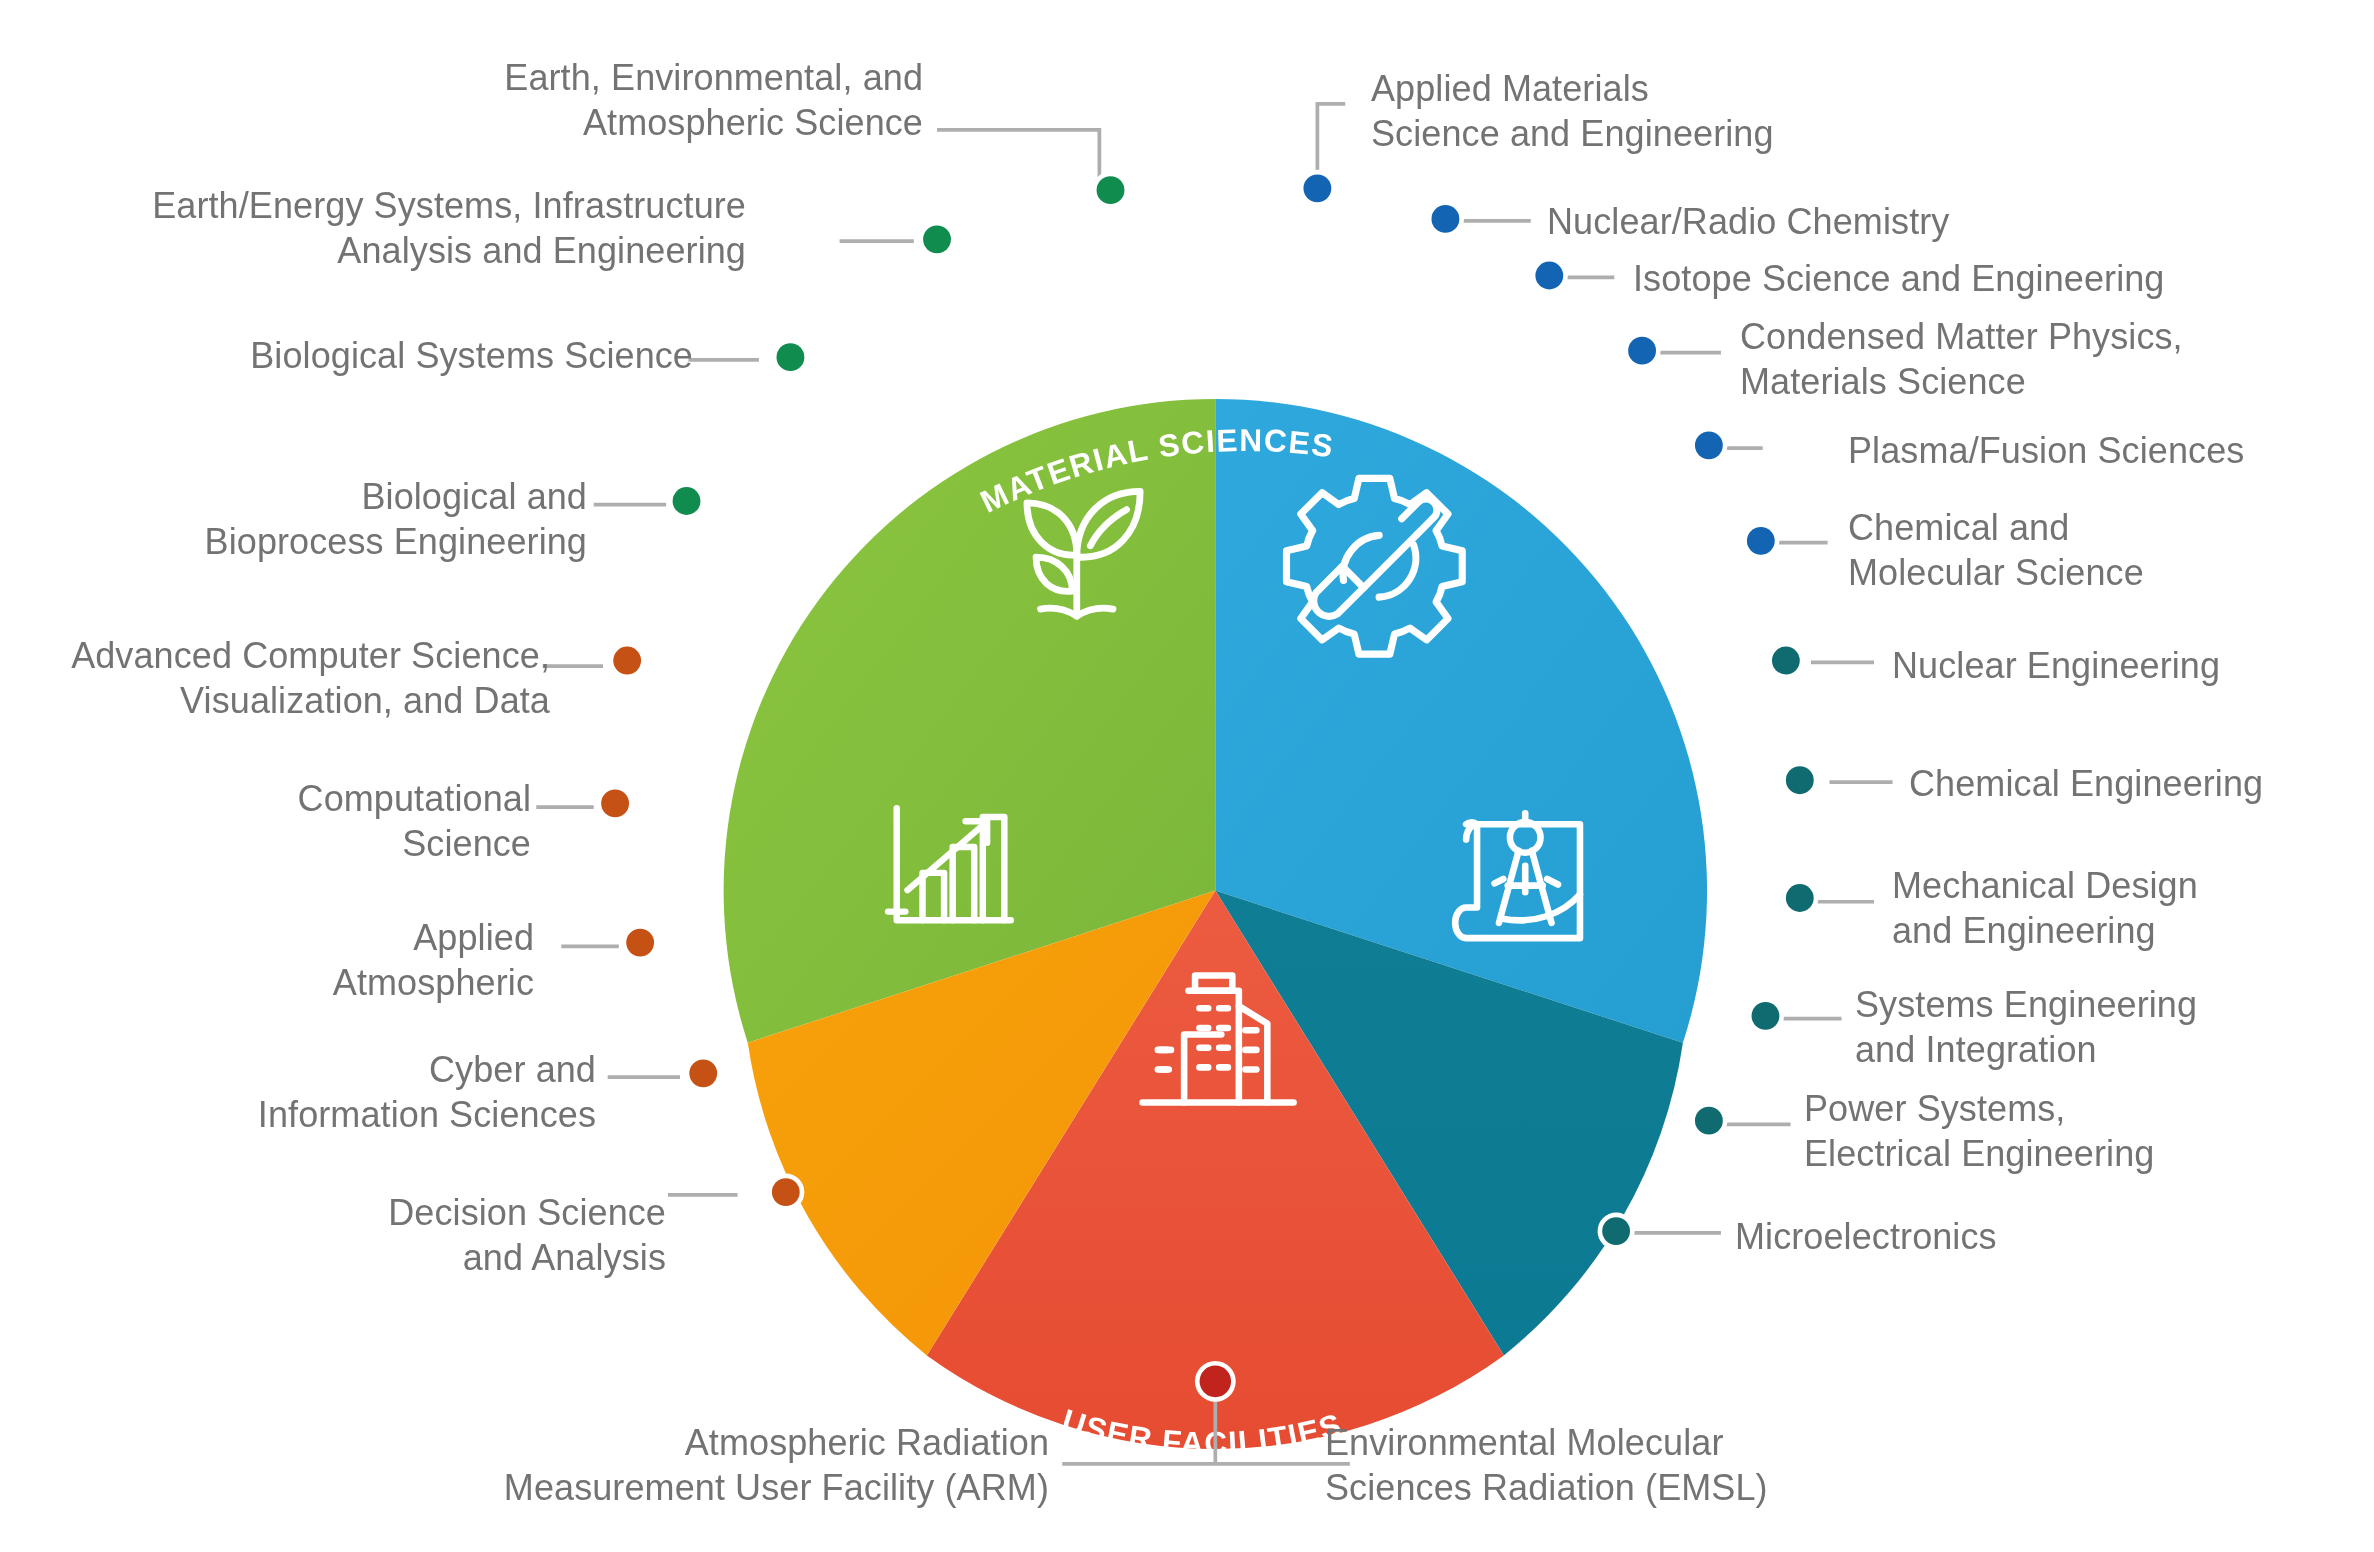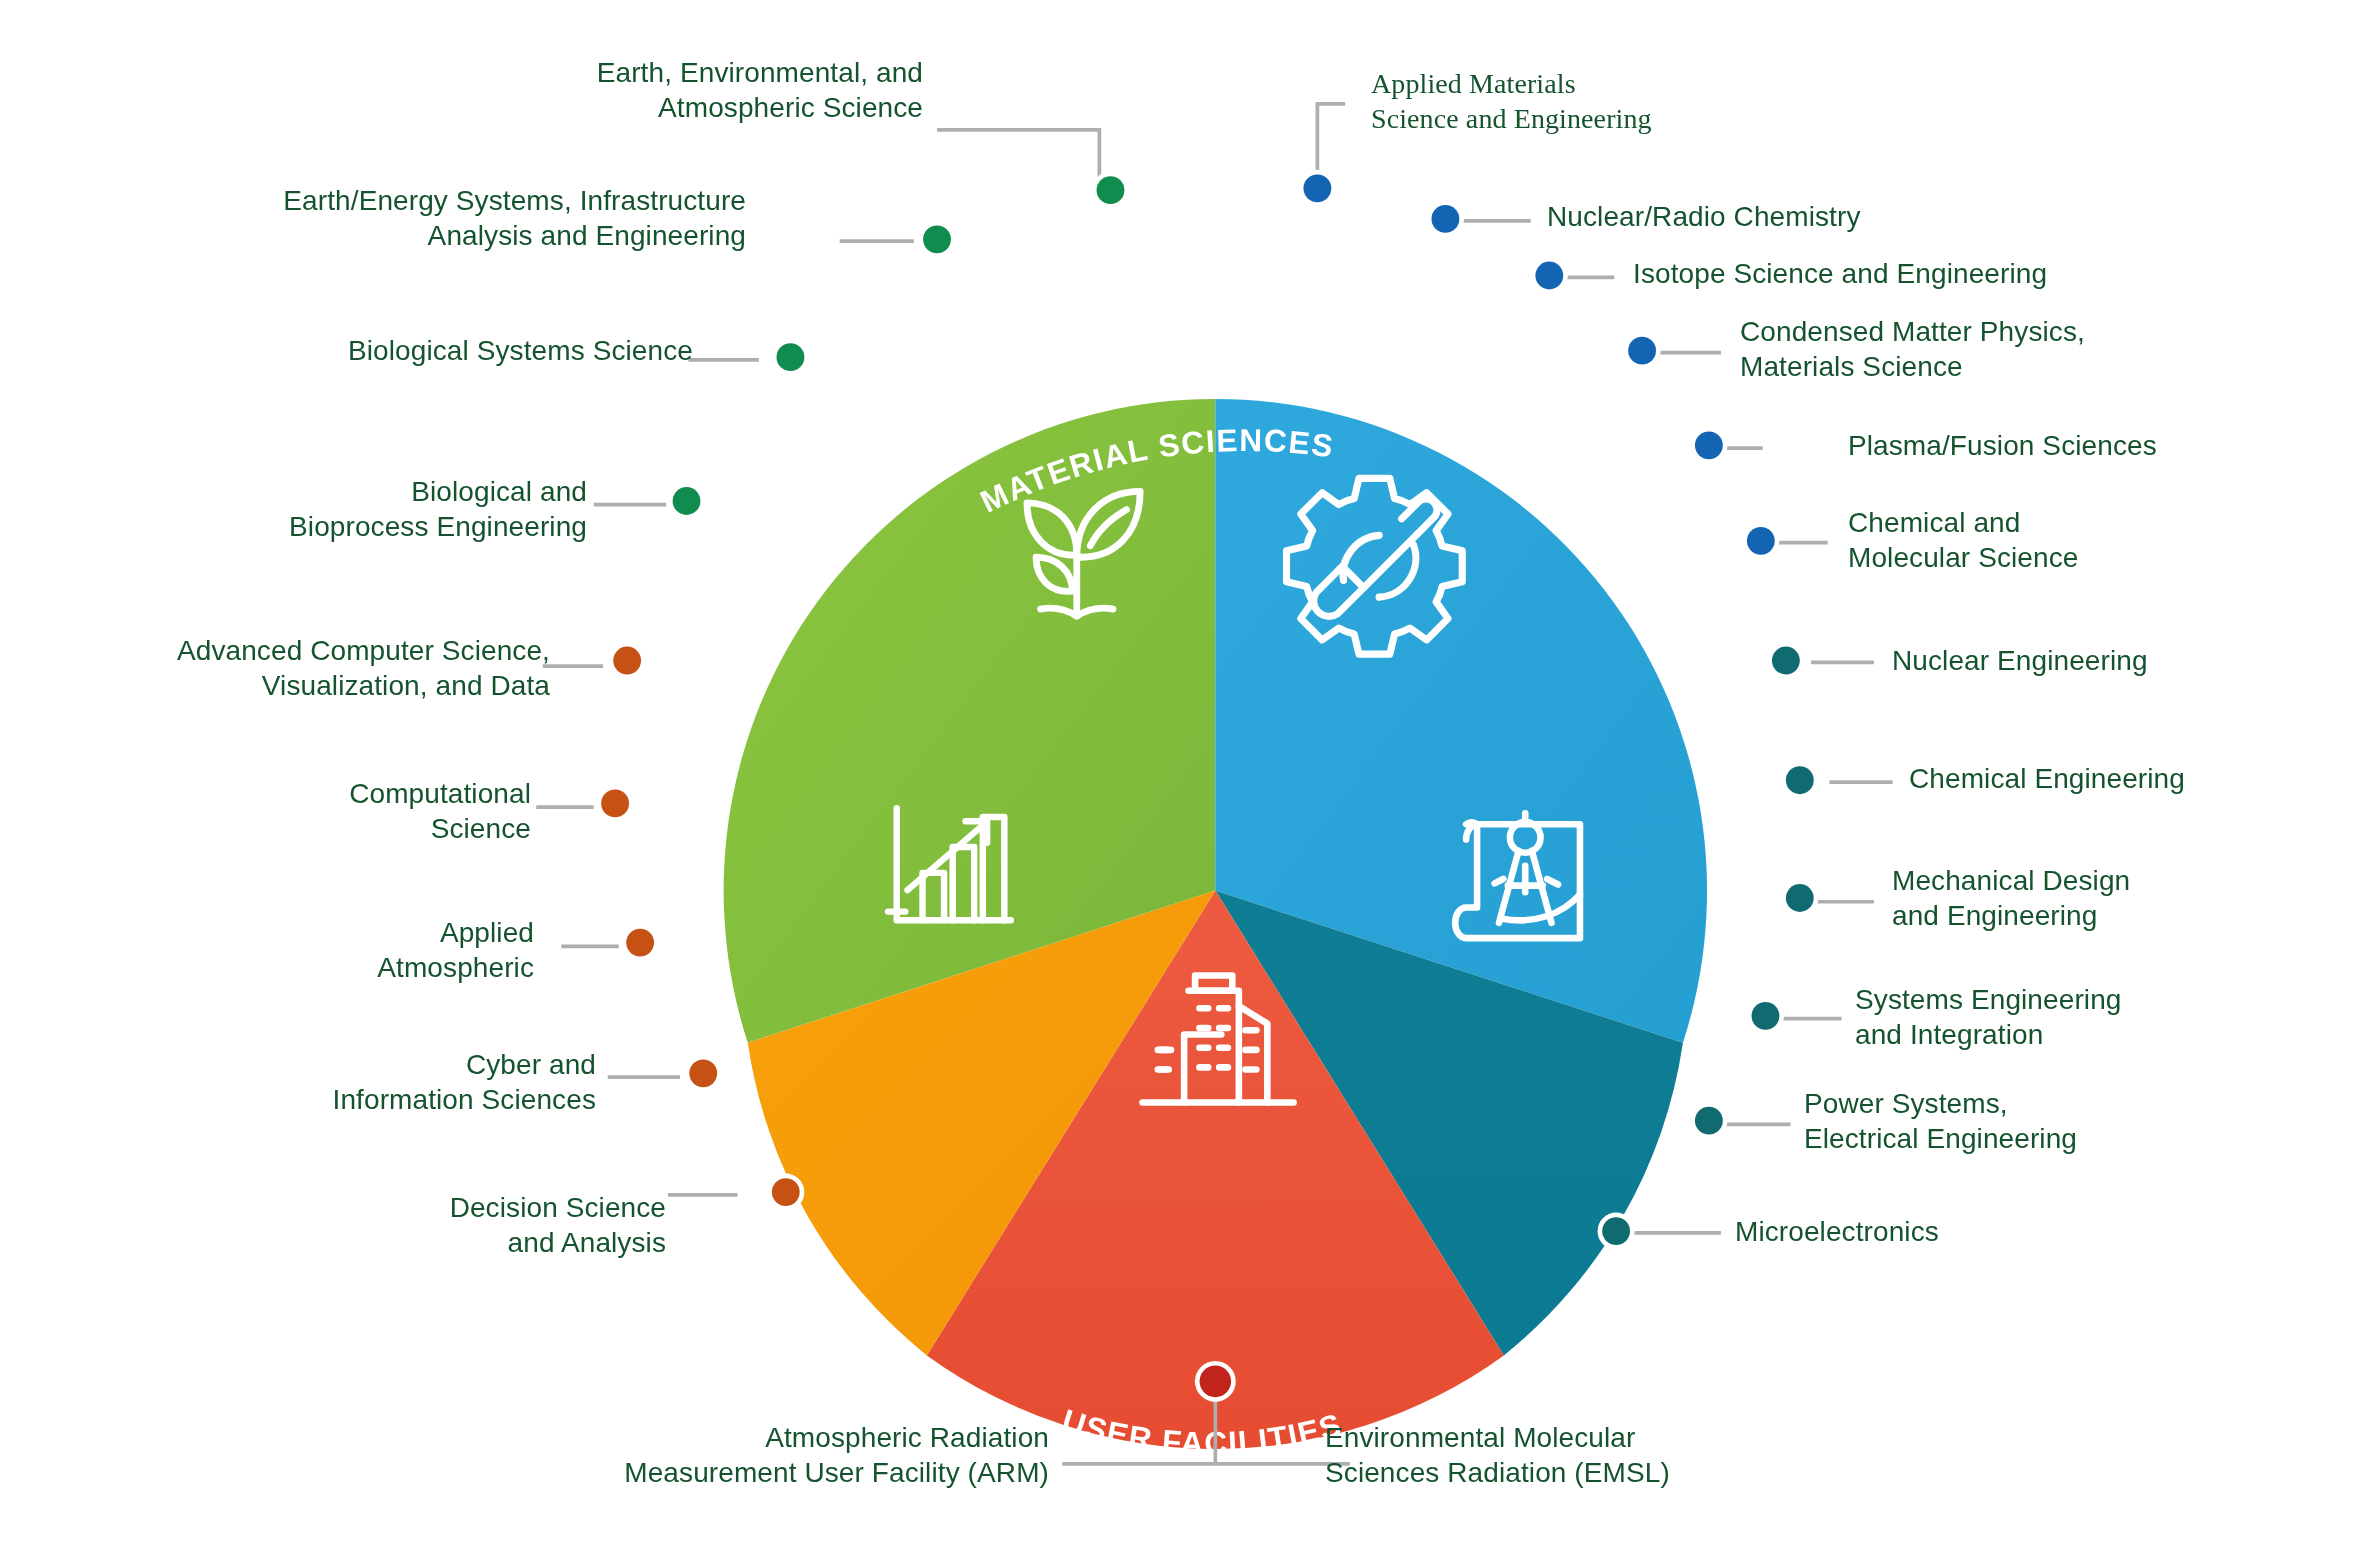--- a/index.html
+++ b/index.html
@@ -1,20 +1,20 @@
 <!DOCTYPE html>
 <html style="font-size:15px"><head>
 <meta charset="utf-8">
 <style>
   html,body{margin:0;padding:0;background:#ffffff;}
   body{width:2375px;height:1553px;position:relative;overflow:hidden;
        font-family:"Liberation Sans",sans-serif;color:#4a4a4a;}
   #stage{position:absolute;left:0;top:0;width:2375px;height:1553px;}
   svg#wheel{position:absolute;left:0;top:0;width:2375px;height:1553px;}
-  .lbl{position:absolute;font-size:28px;line-height:1.24;font-weight:400;color:#14532d;
+  .lbl{position:absolute;font-size:36px;line-height:1.24;font-weight:400;color:#737373;
        letter-spacing:0.1px;white-space:pre-line;}
   .lbl.r{text-align:right;}
   .lbl.l{text-align:left;}
   .seglabel{font-weight:700;fill:#ffffff;letter-spacing:1.6px;}
 </style>
 </head>
 <body>
 
 <div id="stage">
 
@@ -309,21 +309,21 @@
 
 <div class="lbl r" style="right:1709px;top:1167px;width:445px;margin-top:24px;">Decision Science
 and Analysis</div>
 
 <div class="lbl r" style="right:1326px;top:1421px;width:649px;">Atmospheric Radiation
 Measurement User Facility (ARM)</div>
 
 <div class="lbl l" style="left:1325px;top:1421px;width:649px;">Environmental Molecular
 Sciences Radiation (EMSL)</div>
 
-<div class="lbl l" style="left:1371px;top:67px;width:594px;font-family:Liberation Serif, serif;">Applied Materials
+<div class="lbl l" style="left:1371px;top:67px;width:594px;">Applied Materials
 Science and Engineering</div>
 
 <div class="lbl l" style="left:1547px;top:200px;width:594px;">Nuclear/Radio Chemistry</div>
 
 <div class="lbl l" style="left:1633px;top:257px;width:686px;">Isotope Science and Engineering</div>
 
 <div class="lbl l" style="left:1740px;top:315px;width:612px;">Condensed Matter Physics,
 Materials Science</div>
 
 <div class="lbl l" style="left:1848px;top:429px;width:594px;">Plasma/Fusion Sciences</div>

